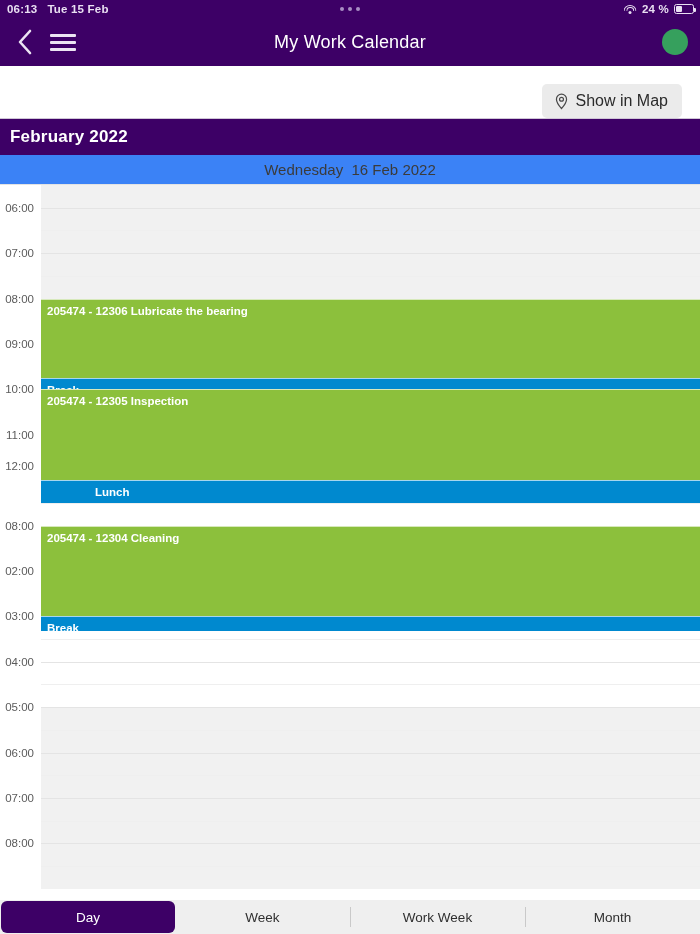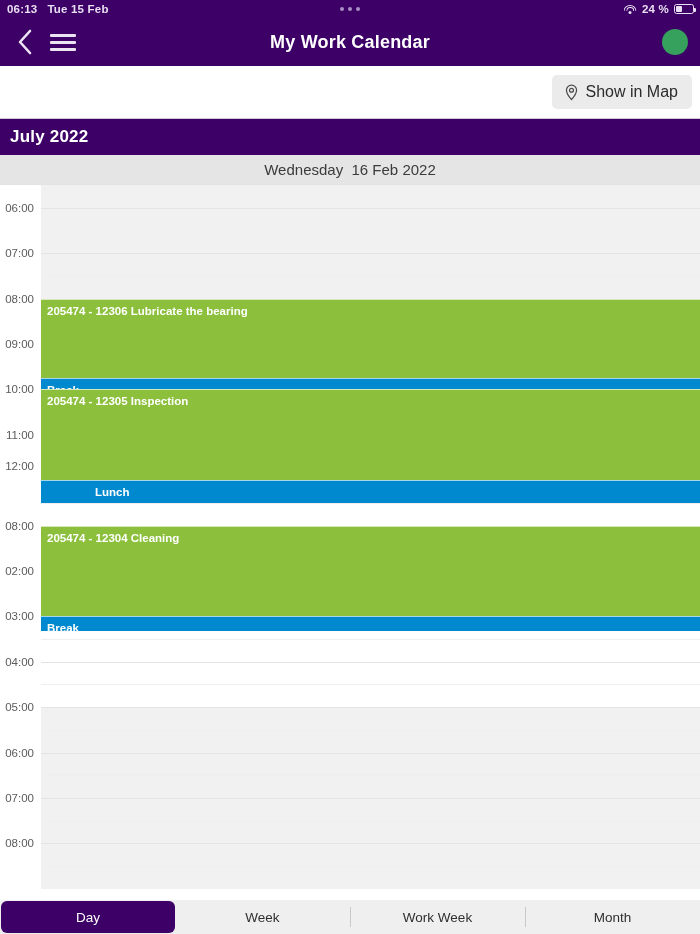--- a/index.html
+++ b/index.html
@@ -62,53 +62,53 @@
   }
   .nav-back svg { display:block; }
   .nav-menu {
     width:34px; height:34px; margin-left:4px; cursor:pointer;
     display:flex; flex-direction:column; justify-content:center;
     align-items:center; gap:4px;
   }
   .nav-menu i { width:26px; height:3px; background:#ece4f3; border-radius:1px; display:block; }
   .nav-title {
     position:absolute; left:0; right:0; text-align:center;
-    color:#ffffff; font-size:18px; font-weight:bold; letter-spacing:.2px;
+    color:#ffffff; font-size:18px; font-weight:normal; letter-spacing:.2px;
     pointer-events:none;
   }
   .nav-avatar {
     position:absolute; right:12px; width:26px; height:26px;
     border-radius:50%; background:#36a05d; cursor:pointer;
   }
 
   
   .toolbar {
     height:53px; background:#ffffff; border-bottom:1px solid #cfc6d6;
-    display:flex; align-items:center; justify-content:flex-end; padding-right:8px;
+    display:flex; align-items:flex-end; justify-content:flex-end; padding-right:18px;
   }
   .map-btn {
     display:flex; align-items:center; gap:7px;
     background:#ebebeb; border-radius:5px;
     padding:8px 14px 8px 12px; cursor:pointer;
     font-size:16px; color:#2b2b2b;
   }
   .pin-icon { width:15px; height:17px; display:block; }
 
   
   .month-band {
     height:36px; background:#3d0066; display:flex; align-items:center;
     padding-left:10px;
   }
   .month-band span {
     color:#ffffff; font-size:17px; font-weight:bold; letter-spacing:.2px;
   }
 
   
   .day-header {
-    height:30px; background:#e5e5e5; display:flex;
+    height:30px; background:#3b82f6; display:flex;
     align-items:center; justify-content:center;
     border-bottom:1px solid #e3e3e3;
   }
   .day-header span { font-size:15px; color:#3b3b3b; white-space:pre; }
 
   
   .cal {
     position:relative; height:704px; background:#fff; overflow:hidden;
   }
   .gutter {
@@ -208,21 +208,21 @@
     <div class="map-btn">
       <svg class="pin-icon" viewBox="0 0 16 18" aria-hidden="true">
         <path d="M8 1.2c-3 0-5.4 2.4-5.4 5.4 0 3.9 5.4 9.9 5.4 9.9s5.4-6 5.4-9.9c0-3-2.4-5.4-5.4-5.4z" fill="none" stroke="#4a4a4a" stroke-width="1.3"></path>
         <circle cx="8" cy="6.6" r="2.1" fill="none" stroke="#4a4a4a" stroke-width="1.3"></circle>
       </svg>
       <span>Show in Map</span>
     </div>
   </div>
 
   <div class="month-band">
-    <span>July 2022</span>
+    <span>February 2022</span>
   </div>
 
   <div class="day-header">
     <span>Wednesday  16 Feb 2022</span>
   </div>
 
   <div class="cal">
     <div class="slots" id="slots">
         <div class="hourrow shade" style="top: 0px; height: 113.5px;"></div>
         <div class="hourrow open" style="top: 113.5px; height: 408.6px;"></div>

